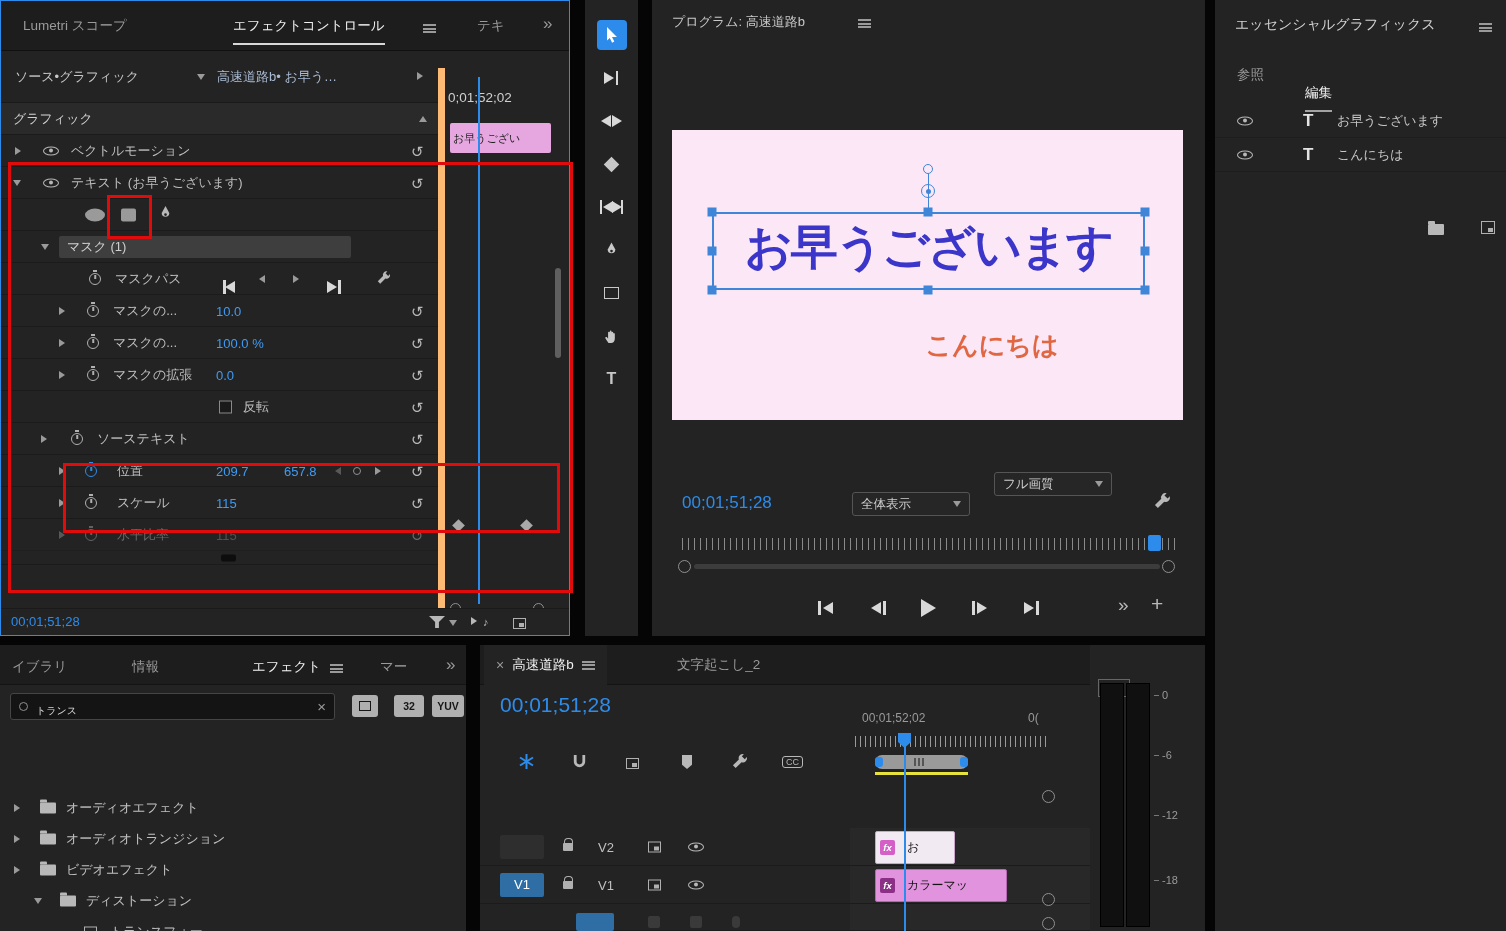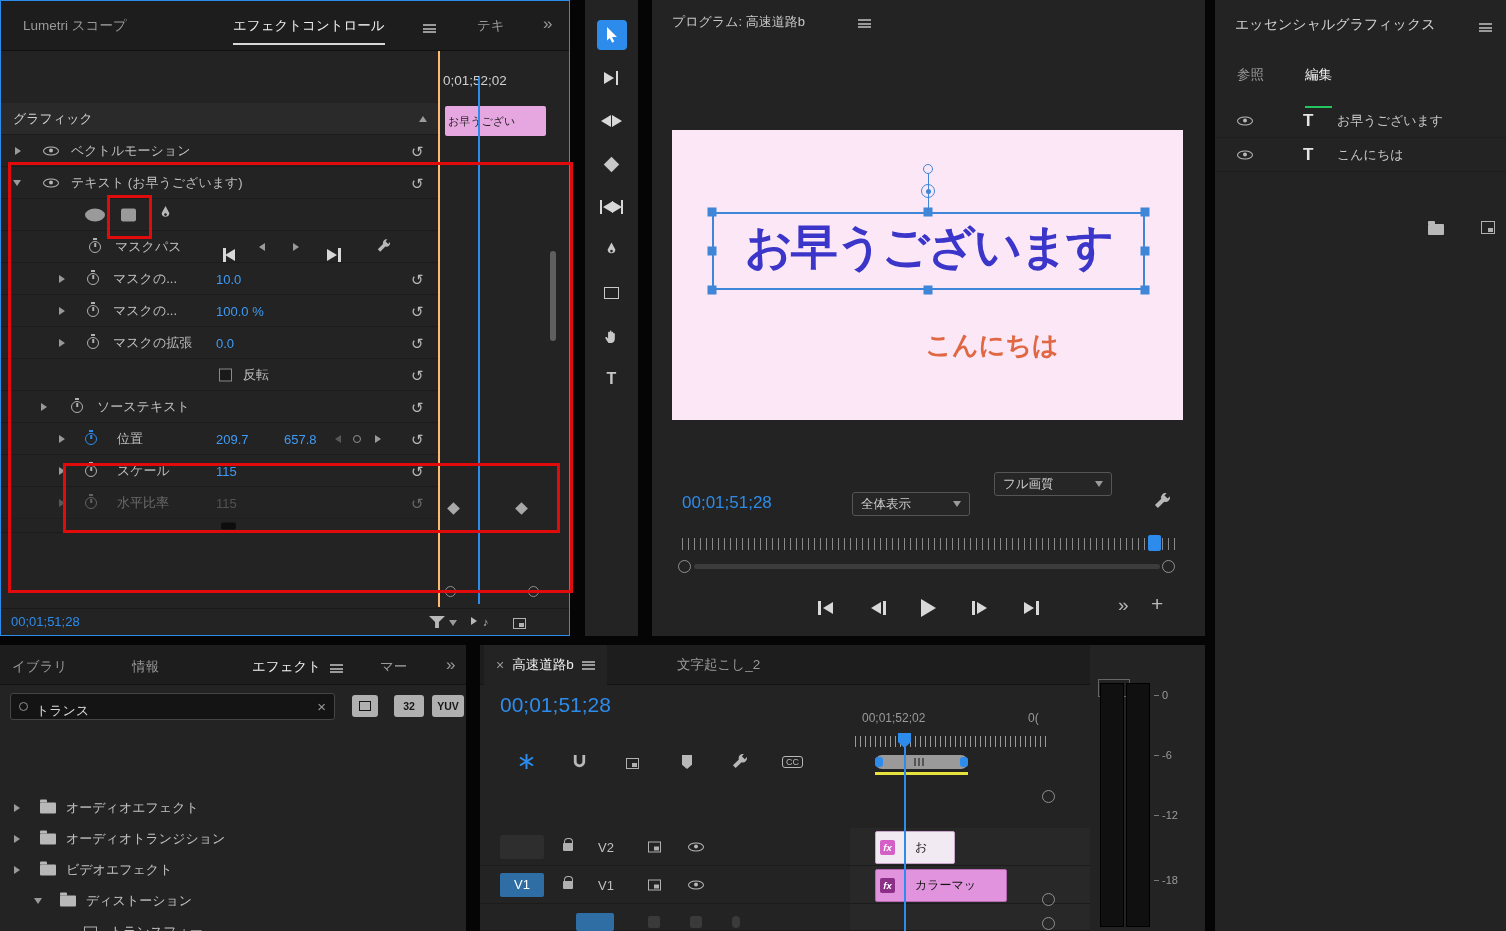--- a/index.html
+++ b/index.html
@@ -35,21 +35,21 @@
   #fx{left:0;top:0;width:570px;height:636px;border:1px solid #2d8ceb;}
   #fx .tabbar{position:relative;height:50px;background:#1d1d1d;border-bottom:1px solid #111;}
   .tab{color:#9a9a9a;font-size:13.5px;}
   .tab.active{color:#f0f0f0;}
   #fx .fxbody{position:absolute;left:0;top:102px;width:437px;}
   .fxrow{position:relative;height:32px;border-bottom:1px solid #1b1b1b;}
   .fxrow>*{position:absolute;top:50%;transform:translateY(-50%);}
   .fxrow .lbl{white-space:nowrap;color:#bfbfbf;}
   .val{color:#3f9bf5;white-space:nowrap;}
   .dim{opacity:.45;}
-  #fx .lane{position:absolute;left:437px;top:50px;width:132px;height:556px;border-left:2px solid #fdba74;}
+  #fx .lane{position:absolute;left:437px;top:67px;width:132px;height:556px;border-left:7px solid #fdba74;}
   .fxplayhead{position:absolute;left:477px;top:76px;width:2px;height:527px;background:#2d8ceb;z-index:4;}
   .fxbottom{position:absolute;left:0;bottom:0;width:100%;height:27px;border-top:1px solid #1a1a1a;background:#232323;}
   .funnel{width:16px;height:12px;background:#b8b8b8;clip-path:polygon(0 0,100% 0,62% 50%,62% 100%,38% 100%,38% 50%);display:inline-block;}
   
   #tools{left:585px;top:0;width:53px;height:636px;display:flex;flex-direction:column;align-items:center;padding-top:20px;gap:13px;}
   .toolbtn{width:30px;height:30px;display:flex;align-items:center;justify-content:center;}
   .toolbtn.active{background:#2d8ceb;border-radius:4px;}
   
   #program{left:652px;top:0;width:553px;height:636px;}
   .phead{position:relative;height:42px;}
@@ -73,50 +73,56 @@
   .trerow{position:absolute;width:100%;height:31px;}
   .trerow>*{position:absolute;top:50%;transform:translateY(-50%);}
   .badge{position:absolute;top:50px;height:22px;border-radius:3px;background:#b0b0b0;color:#161616;font-weight:bold;font-size:10.5px;display:flex;align-items:center;justify-content:center;}
   
   #timeline{left:480px;top:645px;width:610px;height:286px;overflow:hidden;}
   .ttab{position:absolute;top:0;height:40px;display:flex;align-items:center;gap:8px;padding:0 12px;}
   .trackrow{position:absolute;left:0;width:100%;height:38px;border-bottom:1px solid #1b1b1b;display:flex;}
   .trackhead{width:370px;position:relative;background:#232323;}
   .tracklane{flex:1;background:#282828;}
   .trackhead>*{position:absolute;top:50%;transform:translateY(-50%);}
-  .clip{position:absolute;border-radius:2px;display:flex;align-items:center;gap:20px;padding:0 4px;font-size:12px;color:#141414;z-index:3;}
+  .clip{position:absolute;border-radius:2px;display:flex;align-items:center;gap:12px;padding:0 4px;font-size:12px;color:#141414;z-index:3;}
   .fxbadge{width:15px;height:15px;border-radius:2px;color:#fff;font-style:italic;font-weight:bold;font-size:9.5px;display:flex;align-items:center;justify-content:center;flex:0 0 auto;}
   
   #meters{left:1090px;top:645px;width:115px;height:286px;}
   .mcol{position:absolute;top:38px;bottom:4px;width:24px;background:#101010;border:1px solid #000;}
   .mlabel{position:absolute;left:72px;color:#9a9a9a;font-size:11px;}
   .mtick{position:absolute;left:64px;width:5px;height:1px;background:#777;}
   
   .ticks{background-image:repeating-linear-gradient(90deg,#8a8a8a 0 1px,transparent 1px 6px);}
   .ticks.big{background-image:repeating-linear-gradient(90deg,#9a9a9a 0 1px,transparent 1px 5px);}
   
   .anno{position:absolute;border:3px solid #e10b0b;z-index:60;pointer-events:none;}
   .bluebox{background:#2f6da5;color:#fff;display:flex;align-items:center;justify-content:center;border-radius:2px;}
-  input.search{background:transparent;border:none;outline:none;color:#d8d8d8;font-size:13px;width:230px;font-family:Liberation Mono, monospace;margin-top:8px;}
+  input.search{background:transparent;border:none;outline:none;color:#d8d8d8;font-size:10px;width:230px;font-family:Liberation Mono, monospace;margin-top:8px;}
   .pen-ell{width:20px;height:13px;background:#9a9a9a;border-radius:50%;}
   .pen-rect{width:15px;height:13px;background:#9a9a9a;border-radius:2px;}
 </style>
 </head>
 <body>
 
 <div id="stage">
 
   <div class="panel" id="fx">
     <div class="tabbar">
       <span class="abs tab" style="left:22px;top:16px">Lumetri スコープ</span>
       <span class="abs tab active" style="left:232px;top:16px;border-bottom:2px solid #d8d8d8;padding-bottom:8px">エフェクトコントロール</span>
       <span class="abs menu-icon" style="left:422px;top:20px"></span>
       <span class="abs tab" style="left:476px;top:16px">テキ</span>
       <span class="abs tab" style="left:542px;top:13px;font-size:17px">»</span>
     </div>
+    <div class="abs" style="left:0;top:51px;width:437px;height:51px;border-bottom:1px solid #1a1a1a">
+      <span class="abs lbl" style="left:14px;top:16px;color:#c8c8c8">ソース•グラフィック</span>
+      <span class="abs tr d" style="left:196px;top:22px"></span>
+      <span class="abs" style="left:216px;top:16px;color:#a9bbd4;white-space:nowrap;max-width:190px;overflow:hidden">高速道路b• お早う…</span>
+      <span class="abs tr r" style="left:416px;top:20px"></span>
+    </div>
 
     <div class="fxbody">
       <div class="fxrow" style="background:#2a2a2a">
         <span class="lbl" style="left:12px;color:#d0d0d0">グラフィック</span>
         <span class="tr u" style="left:418px"></span>
       </div>
       <div class="fxrow">
         <span class="tr r" style="left:14px"></span>
         <span class="eye" style="left:42px"></span>
         <span class="lbl" style="left:70px">ベクトルモーション</span>
@@ -128,20 +134,26 @@
         <span class="lbl" style="left:70px">テキスト (お早うございます)</span>
         <span class="reset" style="left:410px">↺</span>
       </div>
       <div class="fxrow">
         <span class="pen-ell" style="left:84px"></span>
         <span class="pen-rect" style="left:120px"></span>
         <span style="left:158px"><svg width="13" height="16" viewBox="0 0 12 14">
               <path fill="#b8b8b8" d="M6 0l3.5 6.5a3.5 3.5 0 1 1-7 0z"></path>
               <circle cx="6" cy="8" r="1.2" fill="#232323"></circle>
             </svg></span>
+      </div>
+      <div class="fxrow">
+        <span class="tr d" style="left:40px"></span>
+        <span style="left:58px;width:292px;height:22px;background:#3e3e3e;border-radius:2px;display:flex;align-items:center;padding-left:8px;color:#d0d0d0">
+            <span>マスク (1)</span>
+          </span>
       </div>
       <div class="fxrow">
         <span class="sw" style="left:88px"></span>
         <span class="lbl" style="left:114px">マスクパス</span>
         <span class="t-ico" style="left:222px;transform:translateY(-50%) scale(.75)"><span class="al" style="left:2px"></span><span class="b" style="left:0"></span></span>
         <span class="tr l" style="left:258px"></span>
         <span class="tr r" style="left:292px"></span>
         <span class="t-ico" style="left:322px;transform:translateY(-50%) scale(.75)"><span class="ar" style="left:4px"></span><span class="b" style="left:15px"></span></span>
         <span style="left:376px"><svg width="14" height="14" viewBox="0 0 14 14">
               <path fill="#b8b8b8" d="M13 3.6A3.6 3.6 0 0 1 8.4 8L3.2 13.2.8 10.8 6 5.6A3.6 3.6 0 0 1 10.4 1L8.6 2.8l2.6 2.6L13 3.6z"></path>
@@ -339,21 +351,21 @@
         </span>
     </div>
     <span class="abs" style="left:466px;top:594px;font-size:19px;color:#b8b8b8">»</span>
     <span class="abs" style="left:499px;top:592px;font-size:21px;color:#b8b8b8">+</span>
   </div>
 
   <div class="panel" id="eg">
     <span class="abs" style="left:20px;top:16px;color:#d4d4d4;font-size:14px">エッセンシャルグラフィックス</span>
     <span class="abs menu-icon" style="left:264px;top:19px"></span>
     <span class="abs tab" style="left:22px;top:66px">参照</span>
-    <span class="abs tab active" style="left:90px;top:66px;border-bottom:2px solid #22c55e;padding-bottom:22px">編集</span>
+    <span class="abs tab active" style="left:90px;top:84px;border-bottom:2px solid #a3a3a3;padding-bottom:8px">編集</span>
     <div class="abs" style="left:0;top:104px;width:100%">
       <div class="egrow">
         <span class="eye" style="left:22px"></span>
         <span style="left:88px;font-size:17px;font-weight:bold;color:#e4e4e4">T</span>
         <span style="left:122px;color:#c8c8c8">お早うございます</span>
       </div>
       <div class="egrow">
         <span class="eye" style="left:22px"></span>
         <span style="left:88px;font-size:17px;font-weight:bold;color:#e4e4e4">T</span>
         <span style="left:122px;color:#c8c8c8">こんにちは</span>

